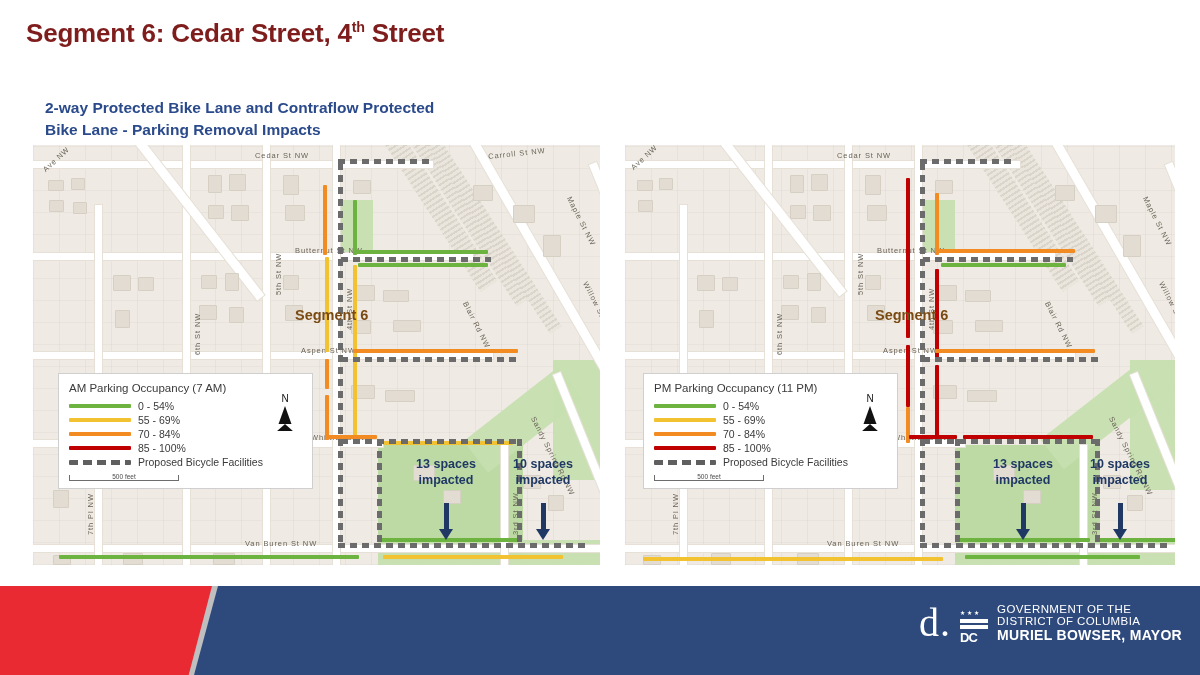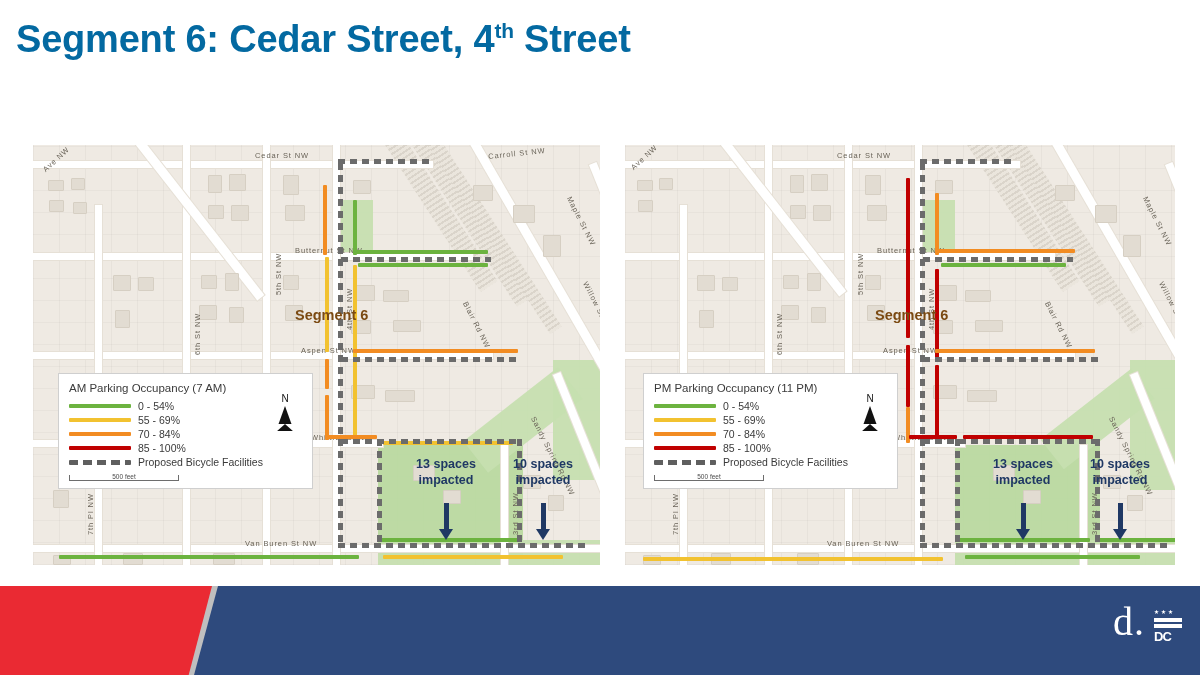--- a/index.html
+++ b/index.html
@@ -6,23 +6,23 @@
   html,body { width:1200px; height:675px; }
   body {
     font-family:"Liberation Sans", sans-serif;
     background:#ffffff;
     position:relative;
     overflow:hidden;
   }
 
   
   .slide-title {
-    position:absolute; left:16px; top:18px;
-    font-size:38px; font-weight:bold;
-    color:#0369a1; letter-spacing:-0.2px;
+    position:absolute; left:26px; top:18px;
+    font-size:26px; font-weight:bold;
+    color:#7f1d1d; letter-spacing:-0.2px;
     white-space:nowrap;
   }
   .slide-title sup { font-size:0.55em; vertical-align:super; }
 
   .slide-subtitle {
     position:absolute; left:45px; top:97px;
     font-size:15.5px; font-weight:bold; line-height:1.45;
     color:#2a4a8b;
   }
 
@@ -211,20 +211,22 @@
   .logo-words .l3 { font-size:14px; font-weight:bold; letter-spacing:0.3px; }
 </style>
 </head>
 <body>
 
 <div class="slide-title">
   <span>Segment 6: Cedar Street, 4</span><sup>th</sup><span> Street</span>
 </div>
 
 <div class="slide-subtitle">
+  <div>2-way Protected Bike Lane and Contraflow Protected</div>
+  <div>Bike Lane - Parking Removal Impacts</div>
 </div>
 
 <div class="map" id="map-am">
   <div class="basemap">
     <div class="blocks"></div>
 
     <div class="park" style="left:520px;top:215px;width:50px;height:120px;"></div>
     <div class="park" style="left:300px;top:55px;width:40px;height:60px;"></div>
     <div class="park park-dark" style="left:345px;top:300px;width:145px;height:115px;"></div>
     <div class="park" style="left:345px;top:395px;width:225px;height:25px;"></div>
@@ -571,14 +573,19 @@
     <div class="logo-flag">
       <div class="stars">
         <div class="star"></div>
         <div class="star"></div>
         <div class="star"></div>
       </div>
       <div class="bar bar1"></div>
       <div class="bar bar2"></div>
       <div class="dc">DC</div>
     </div>
+    <div class="logo-words">
+      <div class="l1">GOVERNMENT OF THE</div>
+      <div class="l2">DISTRICT OF COLUMBIA</div>
+      <div class="l3">MURIEL BOWSER, MAYOR</div>
+    </div>
   </div>
 </div>
 
 </body></html>

